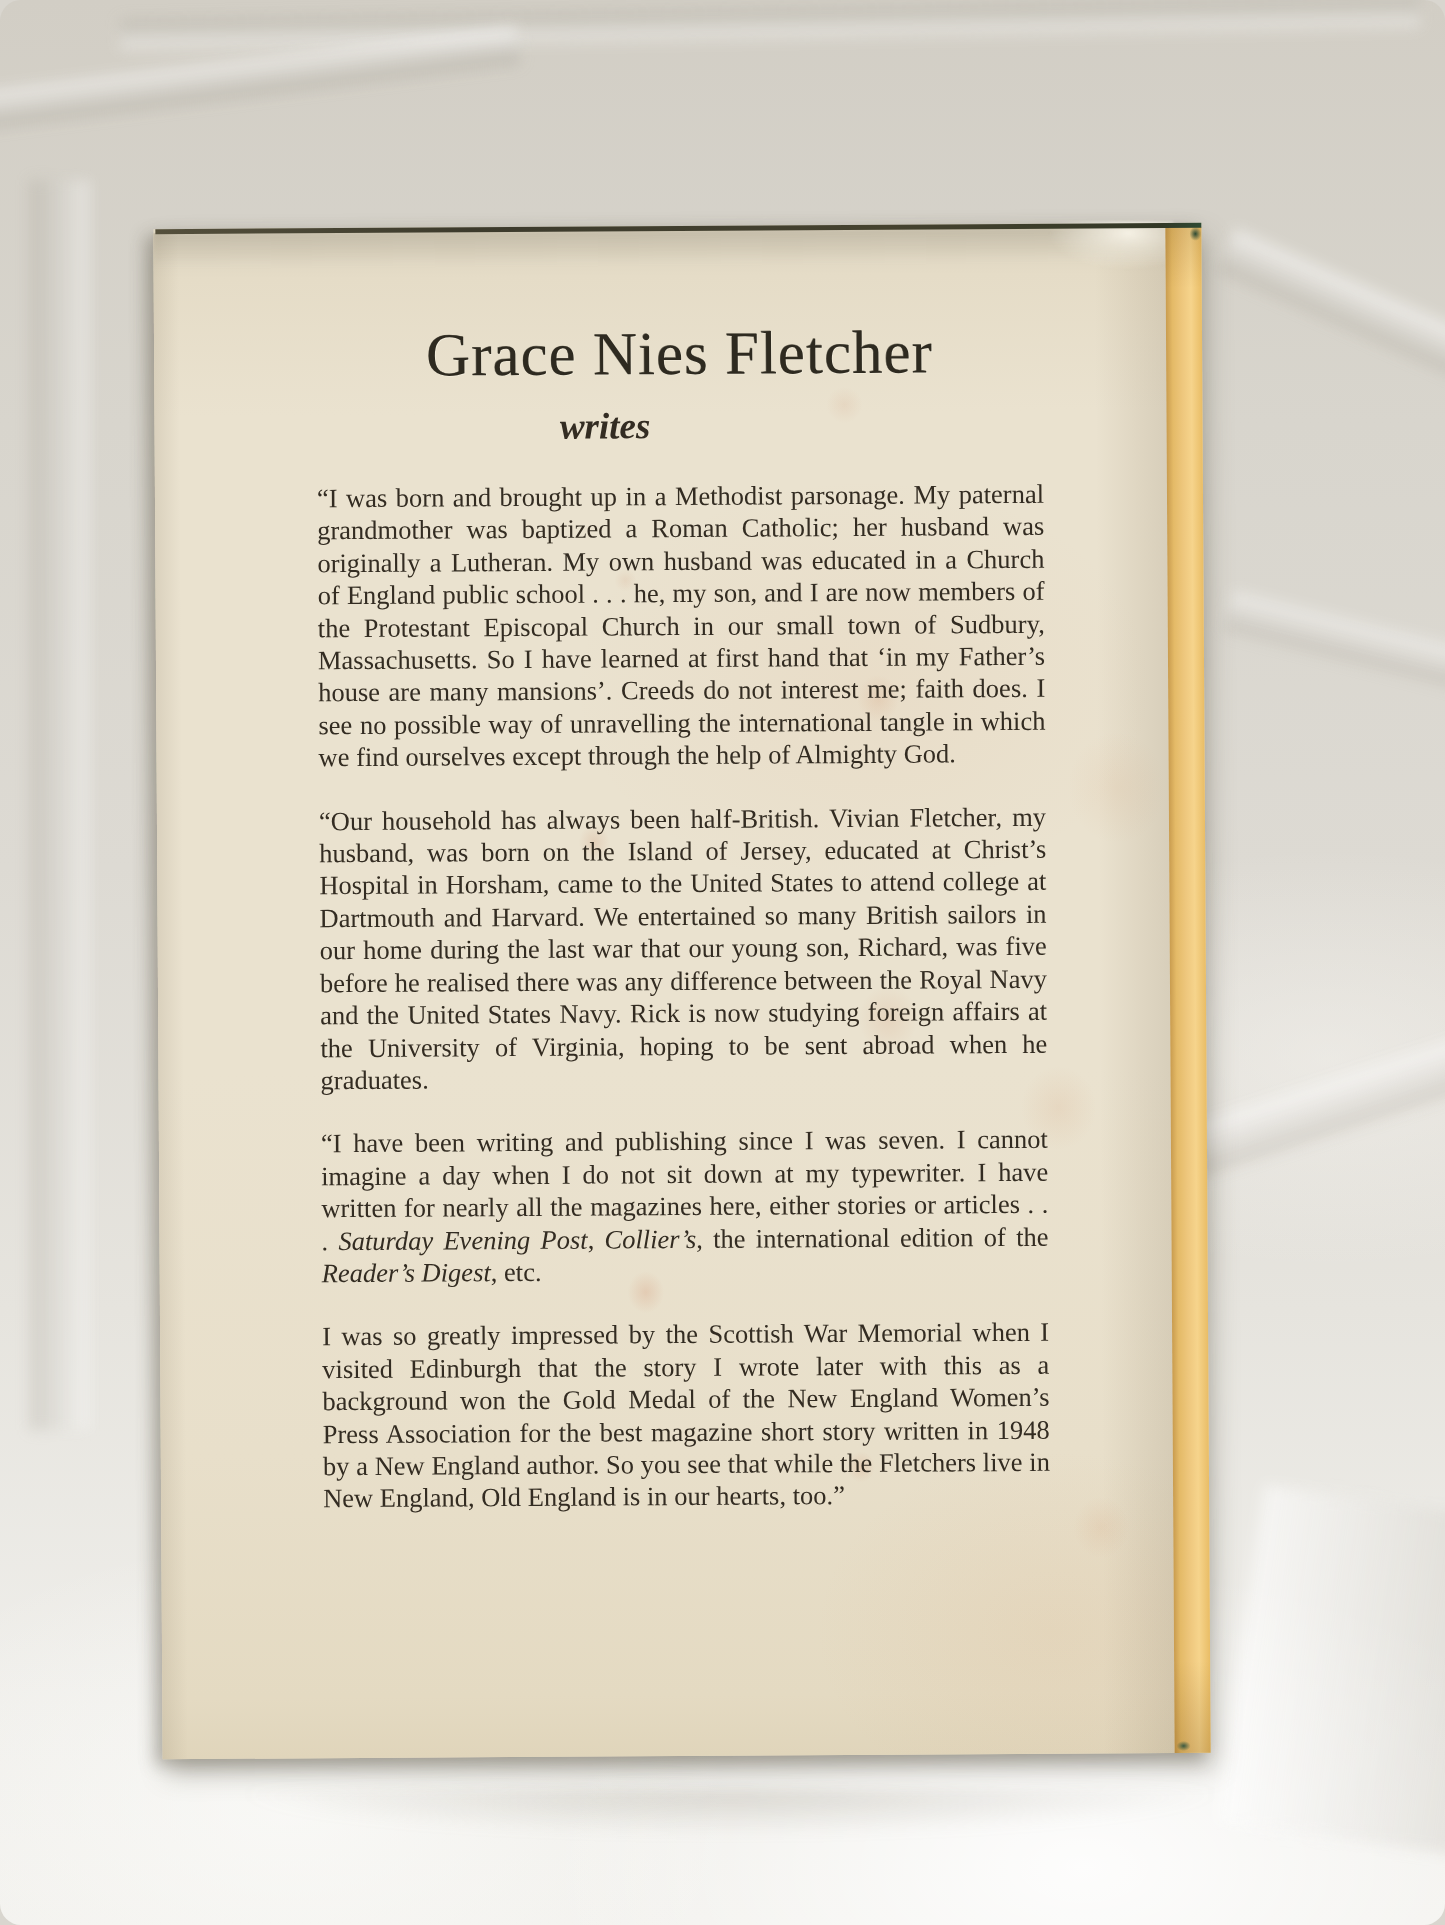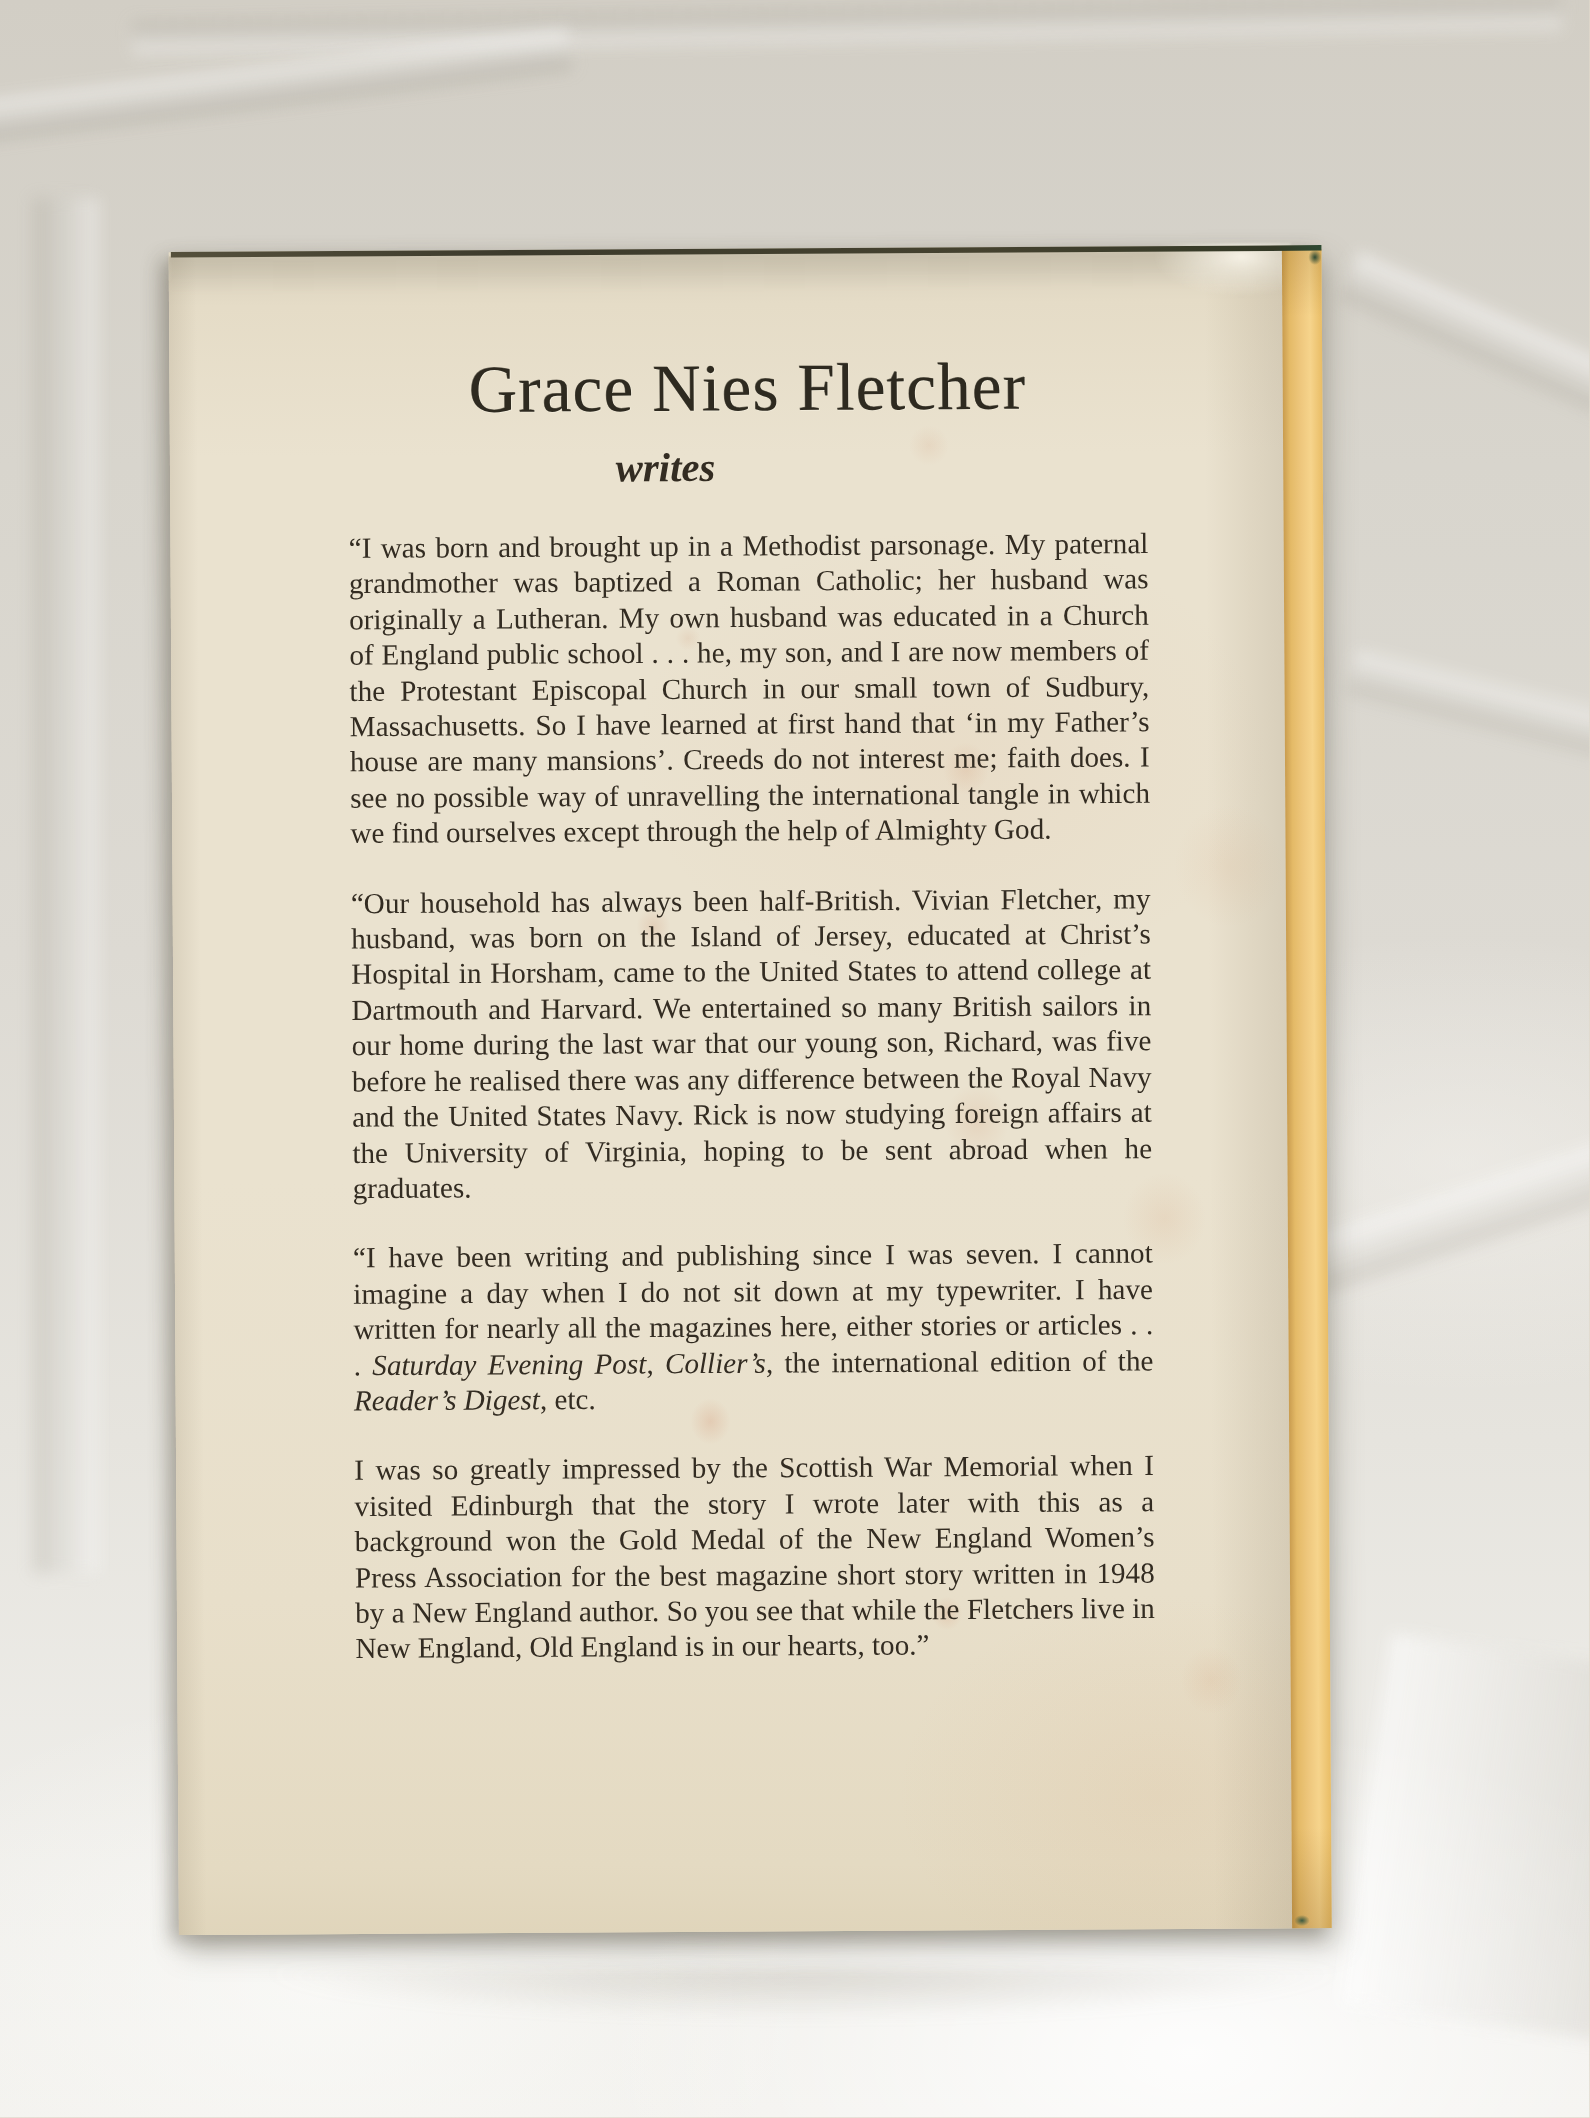--- a/index.html
+++ b/index.html
@@ -18,20 +18,21 @@
     background:#d9d6cf;
   }
   
   .scene{
     position:relative;width:1445px;height:1925px;overflow:hidden;
     background:
       radial-gradient(900px 500px at 75% 97%, rgba(255,255,255,0.85) 0%, rgba(255,255,255,0) 60%),
       radial-gradient(700px 420px at 20% 94%, rgba(252,252,250,0.7) 0%, rgba(255,255,255,0) 65%),
       radial-gradient(560px 300px at 92% 55%, rgba(246,244,240,0.5) 0%, rgba(255,255,255,0) 70%),
       linear-gradient(180deg,#d2cec5 0%,#d8d5cd 22%,#dddad3 45%,#e6e4de 68%,#efeeea 88%,#f2f1ed 100%);
+    border-radius: 21px;
   }
   .crease{position:absolute;pointer-events:none;filter:blur(7px);}
   .c1{left:-40px;top:60px;width:560px;height:38px;transform:rotate(-7deg);
       background:linear-gradient(180deg,rgba(255,255,255,0.55),rgba(140,135,122,0.30));}
   .c2{left:30px;top:180px;width:60px;height:1250px;
       background:linear-gradient(90deg,rgba(150,145,132,0.25),rgba(255,255,255,0.4));}
   .c3{right:-30px;top:280px;width:260px;height:46px;transform:rotate(24deg);
       background:linear-gradient(180deg,rgba(255,255,255,0.6),rgba(148,142,128,0.28));}
   .c4{right:-20px;top:620px;width:240px;height:40px;transform:rotate(14deg);
       background:linear-gradient(180deg,rgba(255,255,255,0.5),rgba(148,142,128,0.25));}

